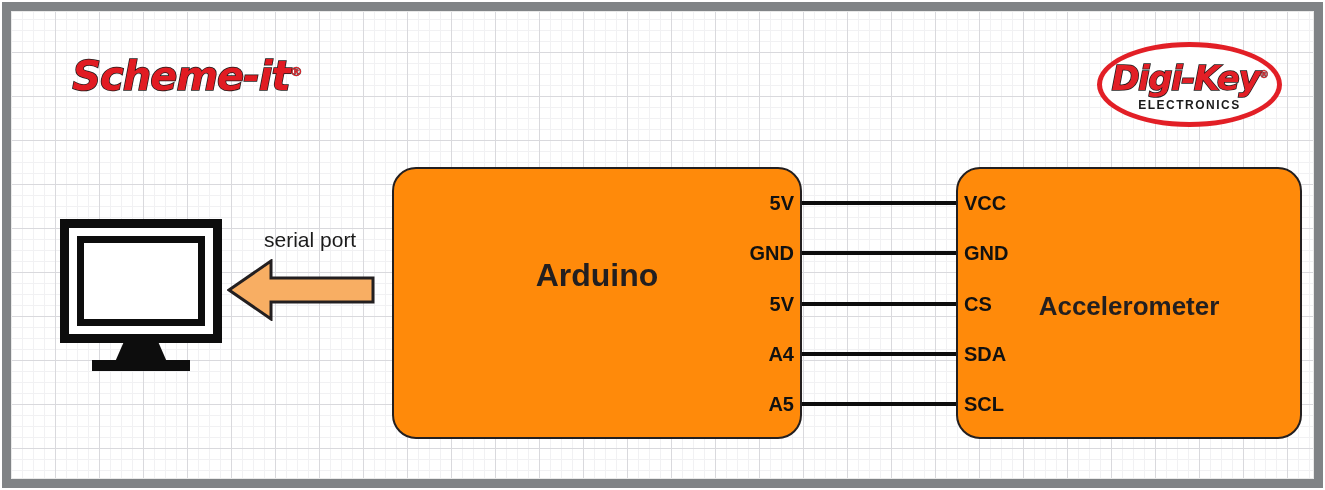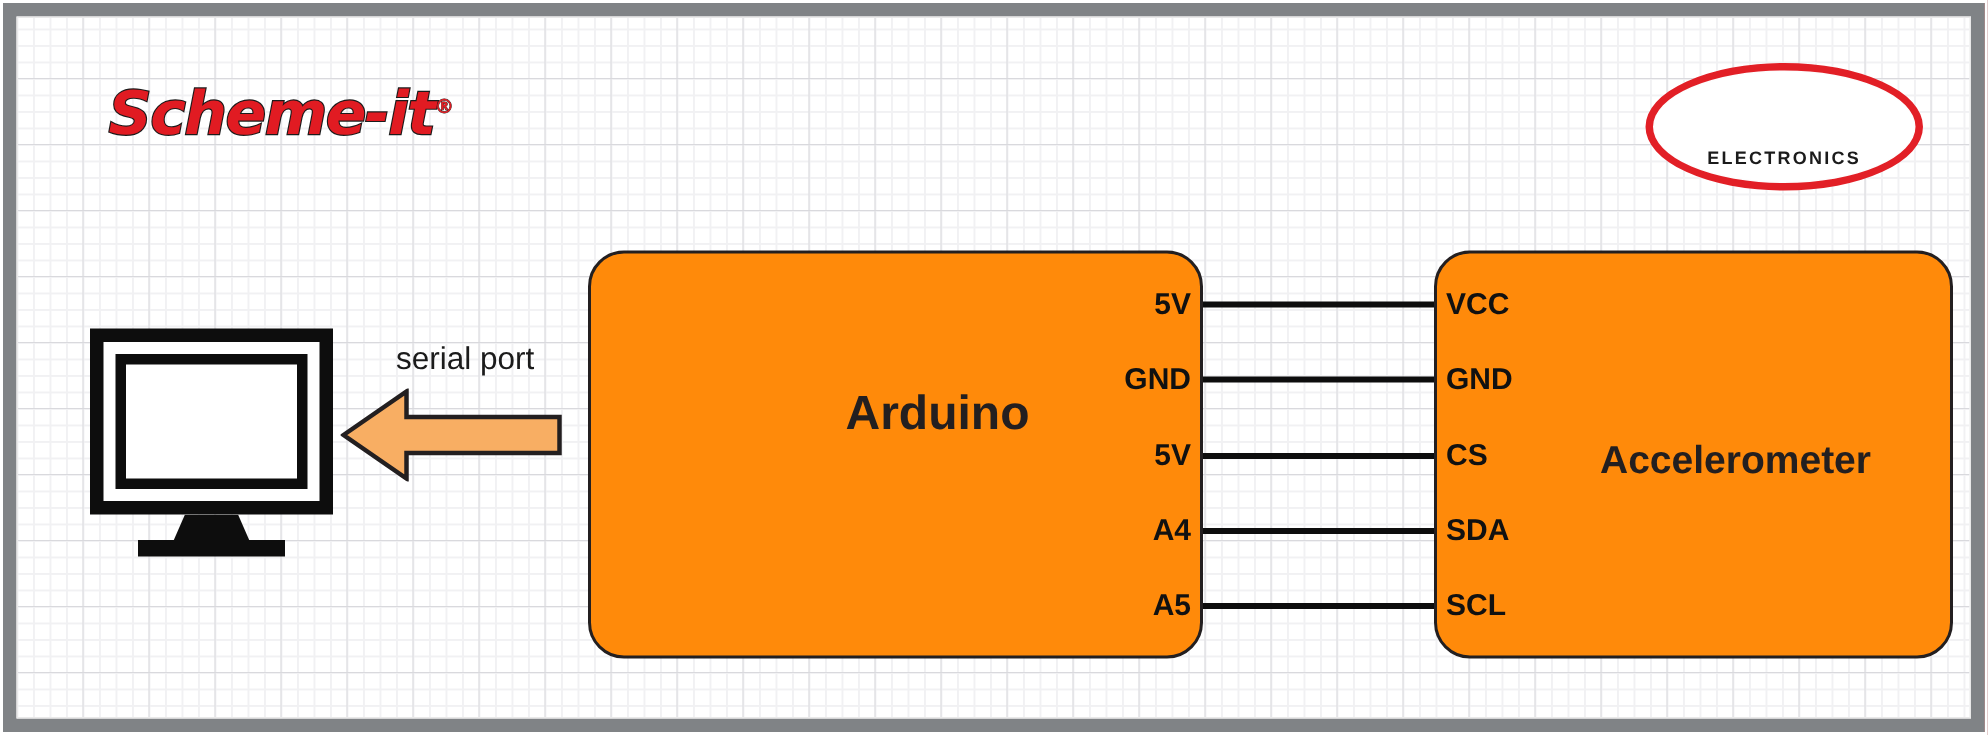--- a/index.html
+++ b/index.html
@@ -1,20 +1,20 @@
 <!DOCTYPE html>
 <html><head>
 <meta charset="utf-8">
 <style>
   html,body{margin:0;padding:0;background:#fff;}
   body{width:1325px;height:490px;font-family:"Liberation Sans",sans-serif;}
 
   #canvas{
     position:relative;width:1325px;height:490px;overflow:hidden;
-    background:#7f1d1d;
+    background:#a21caf;
   }
   
   #frame-outer{
     position:absolute;left:0;top:0;right:0;bottom:0;
     border:2px solid #ffffff;
     box-sizing:border-box;
   }
   
   #frame-gray{
     position:absolute;left:2px;top:2px;right:2px;bottom:2px;
@@ -123,21 +123,21 @@
   
   .block{
     position:absolute;background:#FF8A0A;border:2px solid #231f20;
     border-radius:24px;box-sizing:border-box;
   }
   #block-arduino{left:380px;top:155px;width:410px;height:272px;}
   #block-accel{left:944px;top:155px;width:346px;height:272px;}
 
   .block-title{
     position:absolute;left:0;width:100%;text-align:center;
-    color:#231f20;font-weight:bold;white-space:nowrap;padding-left:28px;
+    color:#231f20;font-weight:bold;white-space:nowrap;
   }
   #arduino-name{top:88px;font-size:32px;}
   #arduino-sub{top:126px;font-size:28px;}
   #accel-name{top:86px;font-size:26px;}
   #accel-sub{top:122px;font-size:26px;}
 
   
   .pin-label{
     position:absolute;font-size:20px;font-weight:bold;color:#111;
     line-height:20px;white-space:nowrap;
@@ -160,20 +160,21 @@
   <div id="sheet">
     <div id="grid"></div>
 
     <div id="schemeit" class="abs">
       <div class="wordmark"><span>Scheme-it</span><span class="reg">®</span></div>
     </div>
 
     <div id="digikey" class="abs">
       <div class="ellipse"></div>
       <div class="inner-ring"></div>
+      <div class="dk-word"><span>Digi-Key</span><span class="dk-reg">®</span></div>
       <div class="dk-sub">ELECTRONICS</div>
     </div>
 
     <div id="monitor" class="abs">
       <div id="mon-body"></div>
       <div id="mon-gap"></div>
       <div id="mon-bezel"></div>
       <div id="mon-screen"></div>
       <div id="mon-neck"></div>
       <div id="mon-base"></div>

